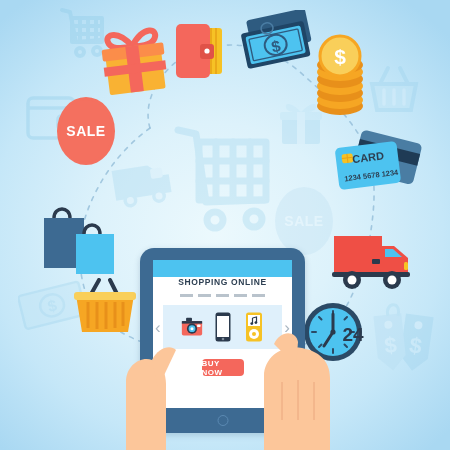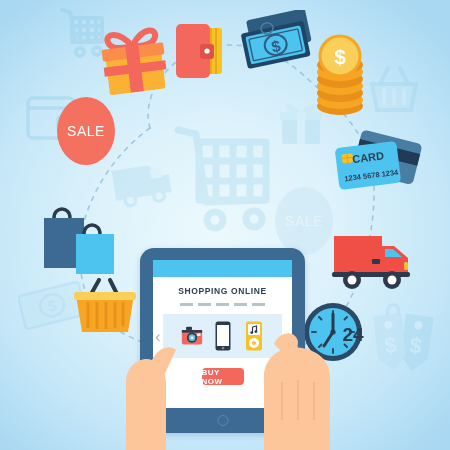--- a/index.html
+++ b/index.html
@@ -15,39 +15,39 @@
   .faded{opacity:.36;}
 
   
   .dots{position:absolute;left:0;top:0;width:450px;height:450px;}
 
   
   .sale-badge{
     width:52px;height:62px;border-radius:50%;
     background:#f4705f;
     display:flex;align-items:center;justify-content:center;
-    color:#fff;font-weight:normal;font-size:14px;letter-spacing:.5px;
+    color:#fff;font-weight:bold;font-size:14px;letter-spacing:.5px;
     box-shadow:0 0 0 3px #f4705f;
   }
   .sale-badge.ghost{background:#bfe0f2;color:#eaf6fd;box-shadow:0 0 0 3px #bfe0f2;}
 
   
   #tablet{
     left:140px;top:248px;width:165px;height:185px;
     background:#3d6a92;border-radius:14px 14px 9px 9px;
     box-shadow:0 2px 6px rgba(40,80,120,.22);
   }
   #tablet-screen{
     position:absolute;left:13px;top:12px;width:139px;height:148px;
     background:#ffffff;overflow:hidden;
   }
   #tablet-topbar{width:100%;height:17px;background:#4dc3f0;}
   #shop-title{
     text-align:center;font-size:8.5px;font-weight:bold;color:#2d3f52;
-    letter-spacing:.6px;margin-top:9px;
+    letter-spacing:.6px;
   }
   #dashes{display:flex;justify-content:center;gap:5px;margin-top:7px;}
   #dashes i{display:block;width:13px;height:3px;background:#b9c3cc;}
   #carousel{
     margin:8px 10px 0 10px;height:44px;background:#dff0fb;
     display:flex;align-items:center;justify-content:center;gap:9px;position:relative;
   }
   .chev{position:absolute;color:#a9b6c2;font-size:17px;line-height:1;}
   .chev.l{left:-8px;} .chev.r{right:-8px;}
   .prod{width:22px;height:30px;position:relative;}

